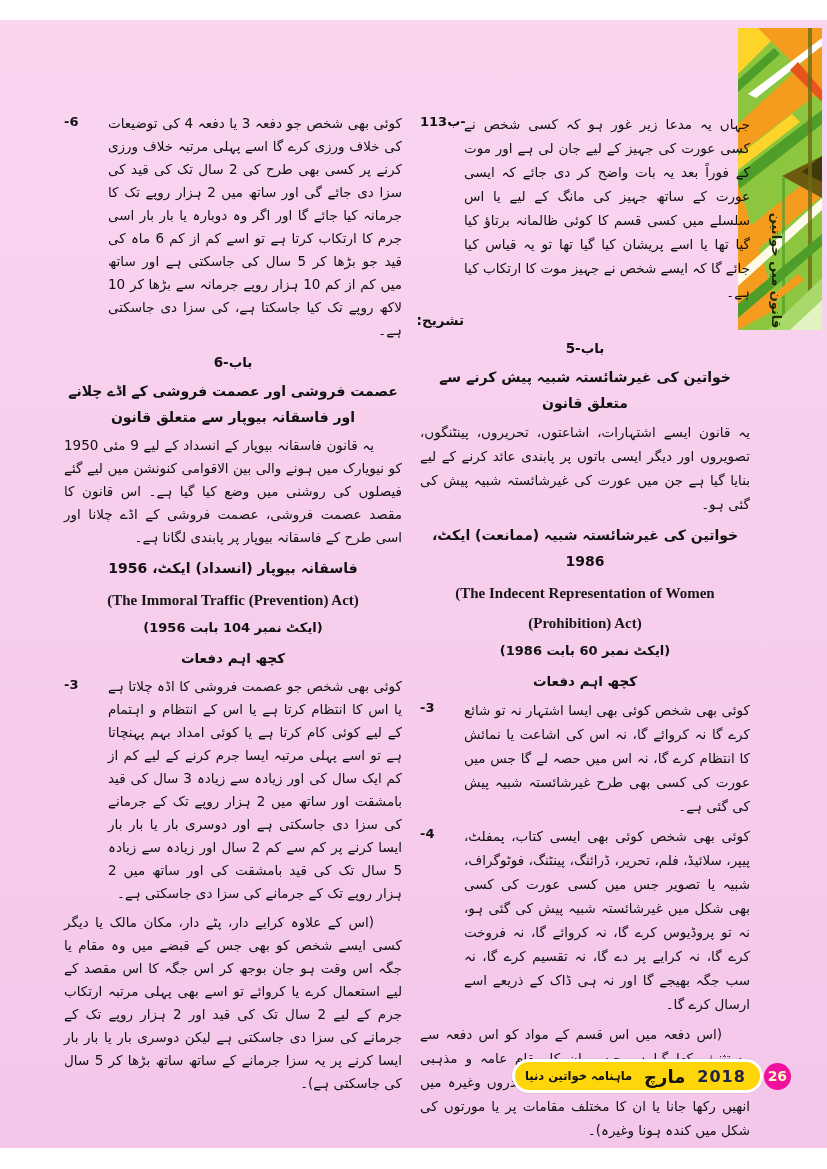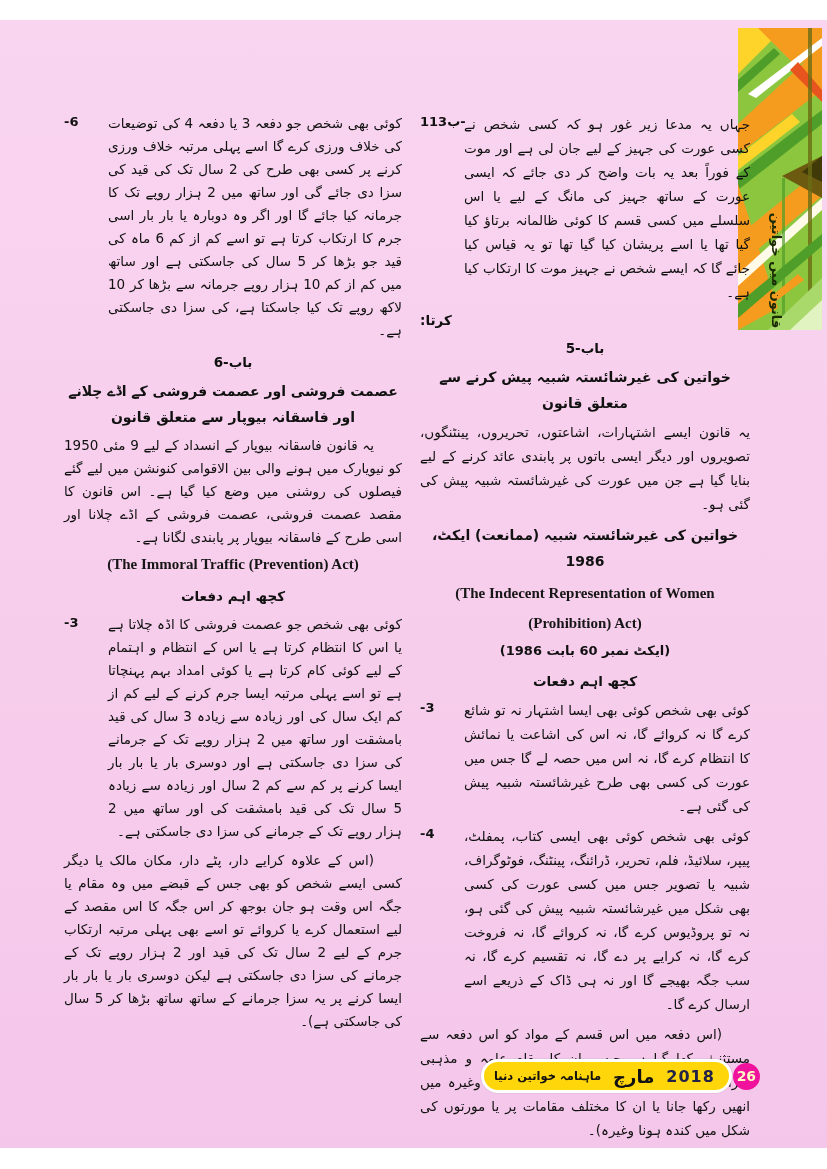--- a/index.html
+++ b/index.html
@@ -24,21 +24,21 @@
                  font-size:13px; font-weight:bold; padding-top:2px; color:#111; }
   .clause .txt { flex:1; direction:rtl; }
   .h-center { text-align:center; font-weight:bold; font-size:14px; line-height:26px; margin:4px 0; }
   .h-chapter { text-align:center; font-weight:bold; font-size:13.5px; line-height:24px; margin-top:8px; }
   .act-en { direction:ltr; text-align:center; font-family:"Liberation Serif", serif;
             font-weight:bold; font-size:15px; line-height:30px; color:#161616; }
   .act-no { text-align:center; font-size:13px; font-weight:bold; line-height:26px; }
   .indent { text-indent:28px; }
   .mt4{margin-top:4px;} .mt6{margin-top:6px;}
   
-  .footer-pill { position:absolute; left:481px; top:1039px; width:251px; height:34px;
+  .footer-pill { position:absolute; left:512px; top:1039px; width:251px; height:34px;
                  background:#ffd60a; border:3px solid #ffffff; border-radius:17px;
                  display:flex; align-items:center; direction:ltr; padding:0 4px 0 10px;
                  box-shadow:0 0 0 1px rgba(0,0,0,0.05); }
   .footer-pill .mag { direction:rtl; font-size:11.5px; font-weight:bold; color:#111;
                       flex:1; text-align:center; white-space:nowrap; }
   .footer-pill .vdiv { width:2px; height:22px; background:#ec1a8e; margin:0 6px; }
   .footer-pill .month { direction:rtl; font-size:18px; font-weight:bold; color:#111; white-space:nowrap; }
   .footer-pill .year { font-size:16px; font-weight:bold; color:#232347; letter-spacing:1px; margin-right:18px; }
   .page-badge { width:27px; height:27px; border-radius:50%; background:#f0119c; color:#fef9c3;
                 font-size:14px; font-weight:bold; display:flex; align-items:center;
@@ -78,21 +78,21 @@
   </div>
 
   <div class="col col-right">
 
     <div class="clause">
       <span class="num">113ب-</span>
       <div class="txt urdu-body">جہاں یہ مدعا زیر غور ہو کہ کسی شخص نے کسی عورت کی جہیز کے لیے جان لی ہے اور موت کے فوراً بعد یہ بات واضح کر دی جائے کہ ایسی عورت کے ساتھ جہیز کی مانگ کے لیے یا اس سلسلے میں کسی قسم کا کوئی ظالمانہ برتاؤ کیا گیا تھا یا اسے پریشان کیا گیا تھا تو یہ قیاس کیا جائے گا کہ ایسے شخص نے جہیز موت کا ارتکاب کیا ہے۔</div>
     </div>
 
     <div class="clause">
-      <span class="num" style="direction:rtl; font-size:13.5px;">کرتا:</span>
+      <span class="num" style="direction:rtl; font-size:13.5px;">تشریح:</span>
     </div>
 
     <div class="h-chapter">باب-5</div>
     <div class="h-center">خواتین کی غیرشائستہ شبیہ پیش کرنے سے متعلق قانون</div>
 
     <div class="urdu-body mt4">یہ قانون ایسے اشتہارات، اشاعتوں، تحریروں، پینٹنگوں، تصویروں اور دیگر ایسی باتوں پر پابندی عائد کرنے کے لیے بنایا گیا ہے جن میں عورت کی غیرشائستہ شبیہ پیش کی گئی ہو۔</div>
 
     <div class="h-center mt6">خواتین کی غیرشائستہ شبیہ (ممانعت) ایکٹ، 1986</div>
     <div class="act-en">(The Indecent Representation of Women</div>
     <div class="act-en">(Prohibition) Act)</div>
@@ -118,21 +118,23 @@
     <div class="clause">
       <span class="num">-6</span>
       <div class="txt urdu-body">کوئی بھی شخص جو دفعہ 3 یا دفعہ 4 کی توضیعات کی خلاف ورزی کرے گا اسے پہلی مرتبہ خلاف ورزی کرنے پر کسی بھی طرح کی 2 سال تک کی قید کی سزا دی جائے گی اور ساتھ میں 2 ہزار روپے تک کا جرمانہ کیا جائے گا اور اگر وہ دوبارہ یا بار بار اسی جرم کا ارتکاب کرتا ہے تو اسے کم از کم 6 ماہ کی قید جو بڑھا کر 5 سال کی جاسکتی ہے اور ساتھ میں کم از کم 10 ہزار روپے جرمانہ سے بڑھا کر 10 لاکھ روپے تک کیا جاسکتا ہے، کی سزا دی جاسکتی ہے۔</div>
     </div>
 
     <div class="h-chapter">باب-6</div>
     <div class="h-center">عصمت فروشی اور عصمت فروشی کے اڈے چلانے اور فاسقانہ بیوپار سے متعلق قانون</div>
 
     <div class="urdu-body mt4 indent">یہ قانون فاسقانہ بیوپار کے انسداد کے لیے 9 مئی 1950 کو نیویارک میں ہونے والی بین الاقوامی کنونشن میں لیے گئے فیصلوں کی روشنی میں وضع کیا گیا ہے۔ اس قانون کا مقصد عصمت فروشی، عصمت فروشی کے اڈے چلانا اور اسی طرح کے فاسقانہ بیوپار پر پابندی لگانا ہے۔</div>
 
+    <div class="h-center mt6">فاسقانہ بیوپار (انسداد) ایکٹ، 1956</div>
     <div class="act-en">(The Immoral Traffic (Prevention) Act)</div>
+    <div class="act-no">(ایکٹ نمبر 104 بابت 1956)</div>
 
     <div class="h-center" style="font-size:13.5px;">کچھ اہم دفعات</div>
 
     <div class="clause">
       <span class="num">-3</span>
       <div class="txt urdu-body">کوئی بھی شخص جو عصمت فروشی کا اڈہ چلاتا ہے یا اس کا انتظام کرتا ہے یا اس کے انتظام و اہتمام کے لیے کوئی کام کرتا ہے یا کوئی امداد بہم پہنچاتا ہے تو اسے پہلی مرتبہ ایسا جرم کرنے کے لیے کم از کم ایک سال کی اور زیادہ سے زیادہ 3 سال کی قید بامشقت اور ساتھ میں 2 ہزار روپے تک کے جرمانے کی سزا دی جاسکتی ہے اور دوسری بار یا بار بار ایسا کرنے پر کم سے کم 2 سال اور زیادہ سے زیادہ 5 سال تک کی قید بامشقت کی اور ساتھ میں 2 ہزار روپے تک کے جرمانے کی سزا دی جاسکتی ہے۔</div>
     </div>
 
     <div class="urdu-body indent">(اس کے علاوہ کرایے دار، پٹے دار، مکان مالک یا دیگر کسی ایسے شخص کو بھی جس کے قبضے میں وہ مقام یا جگہ اس وقت ہو جان بوجھ کر اس جگہ کا اس مقصد کے لیے استعمال کرے یا کروائے تو اسے بھی پہلی مرتبہ ارتکاب جرم کے لیے 2 سال تک کی قید اور 2 ہزار روپے تک کے جرمانے کی سزا دی جاسکتی ہے لیکن دوسری بار یا بار بار ایسا کرنے پر یہ سزا جرمانے کے ساتھ ساتھ بڑھا کر 5 سال کی جاسکتی ہے)۔</div>
   </div>

